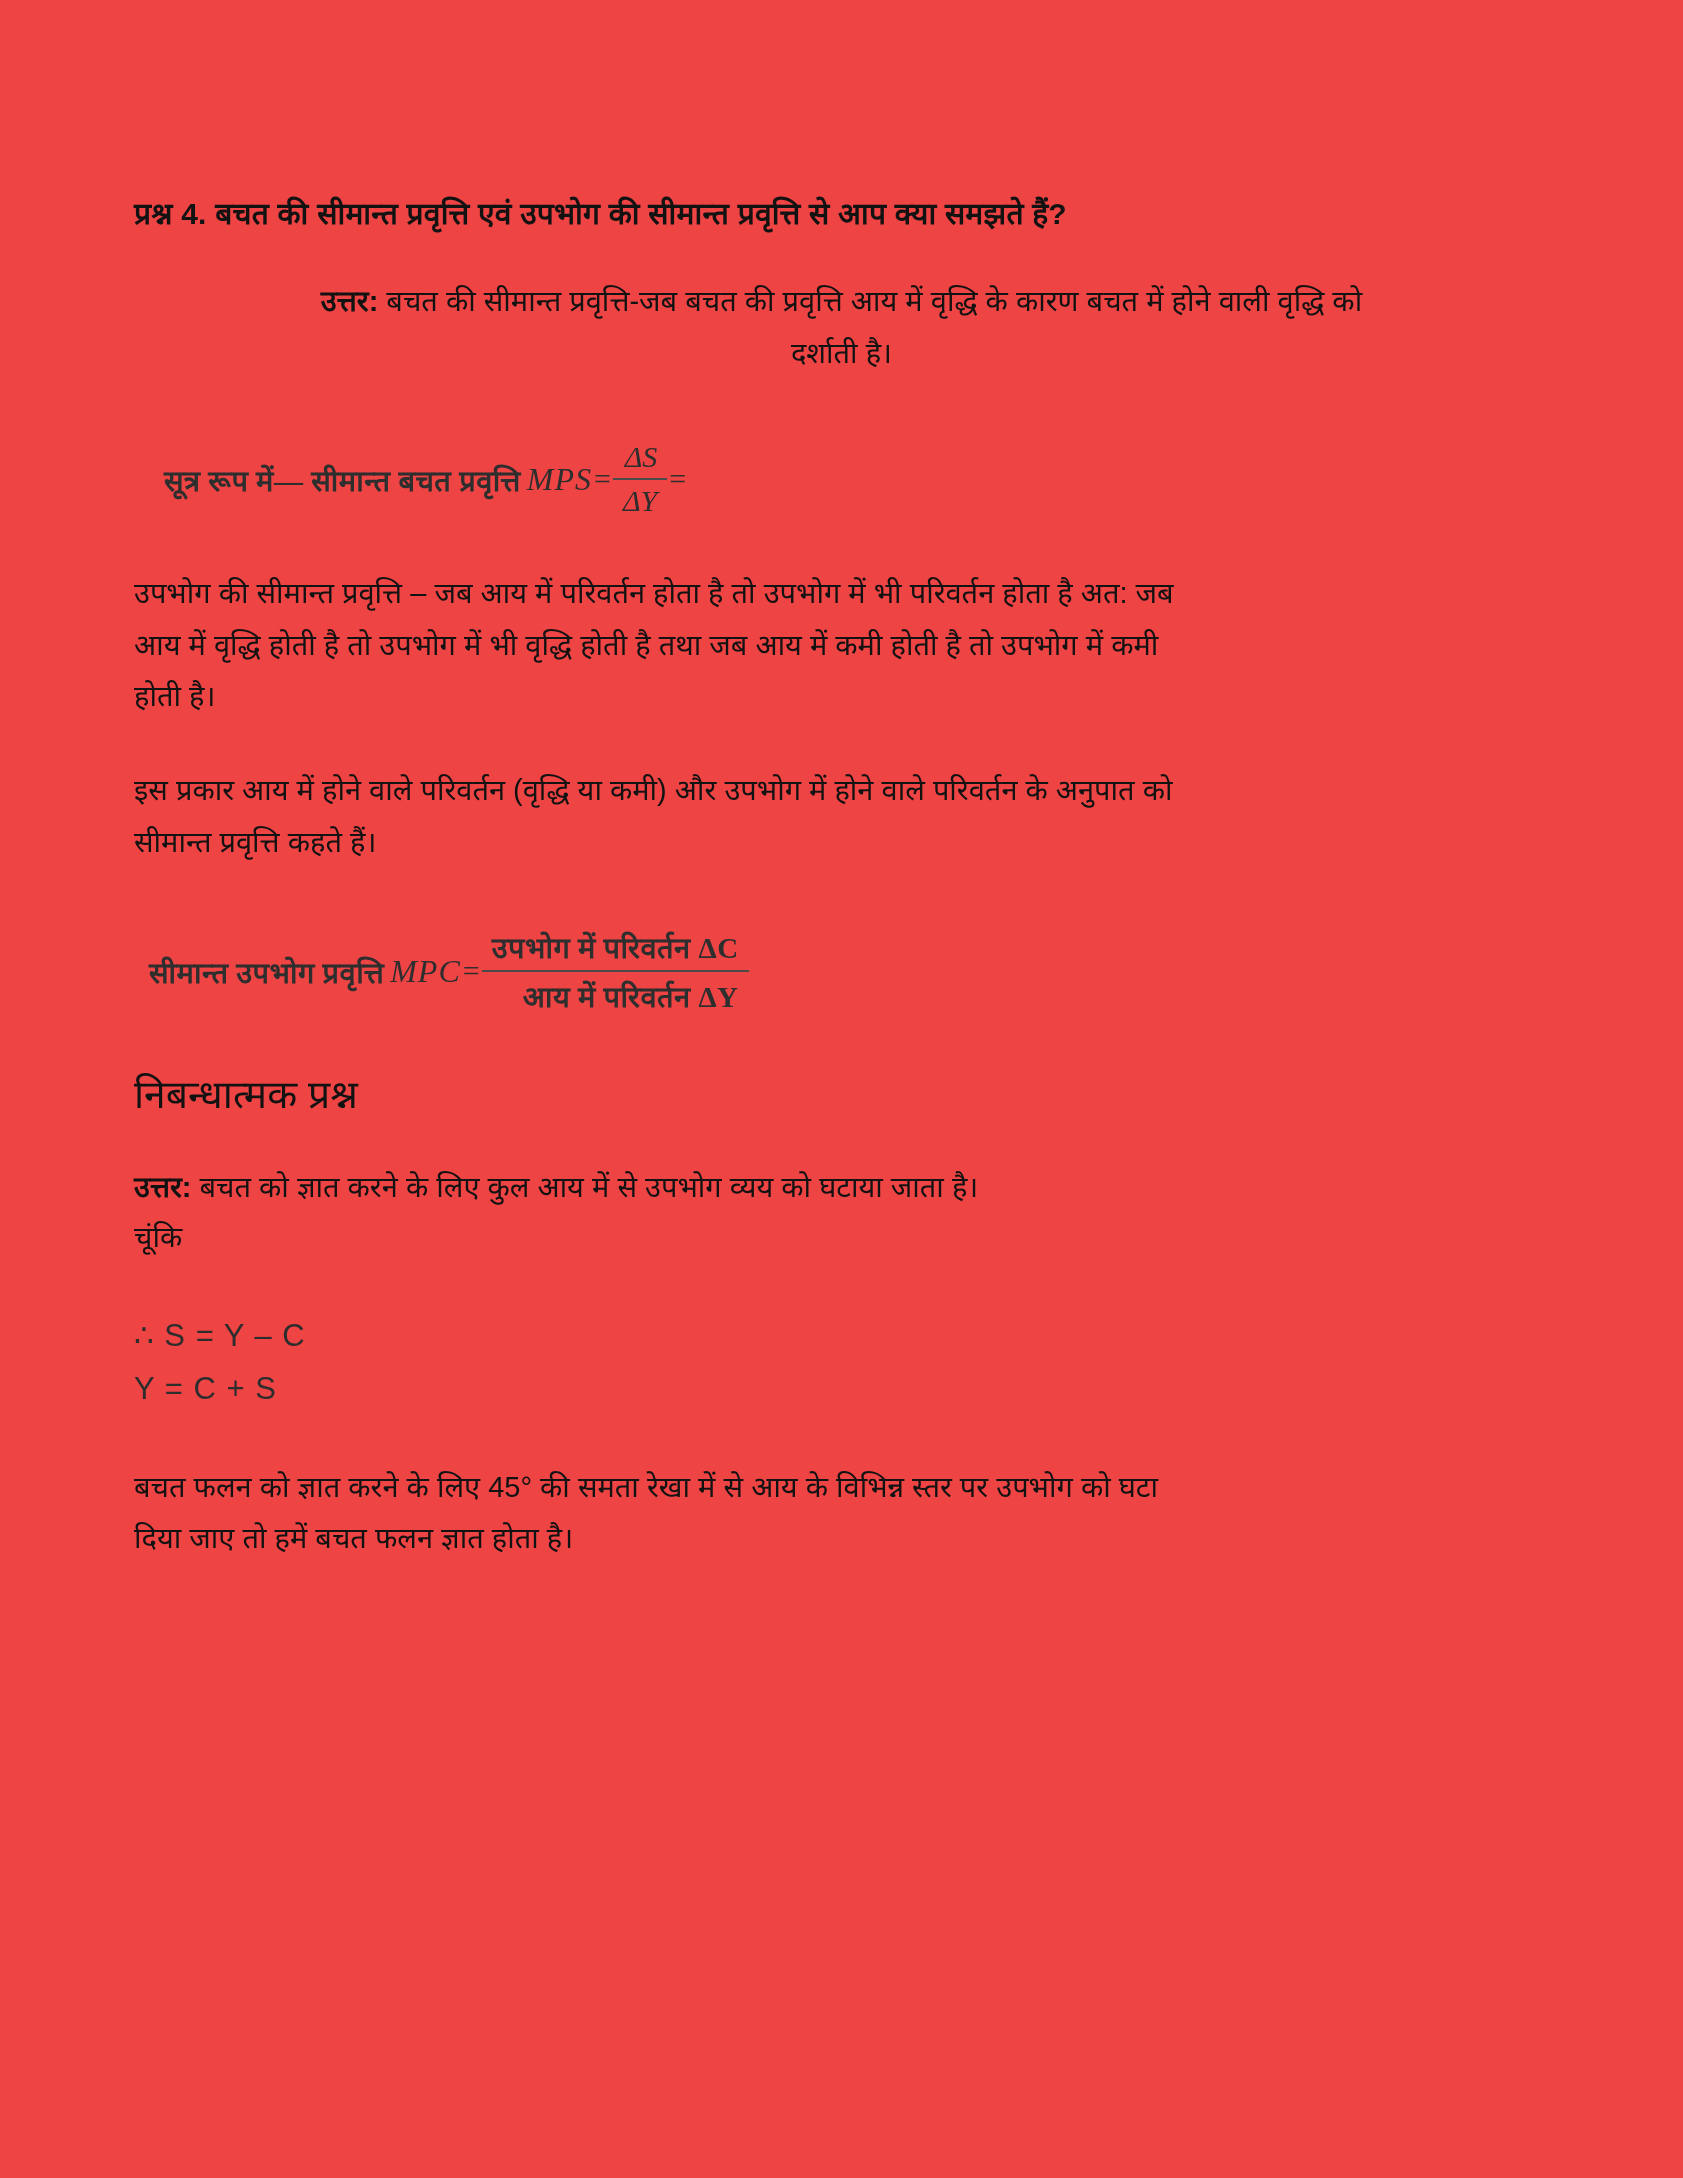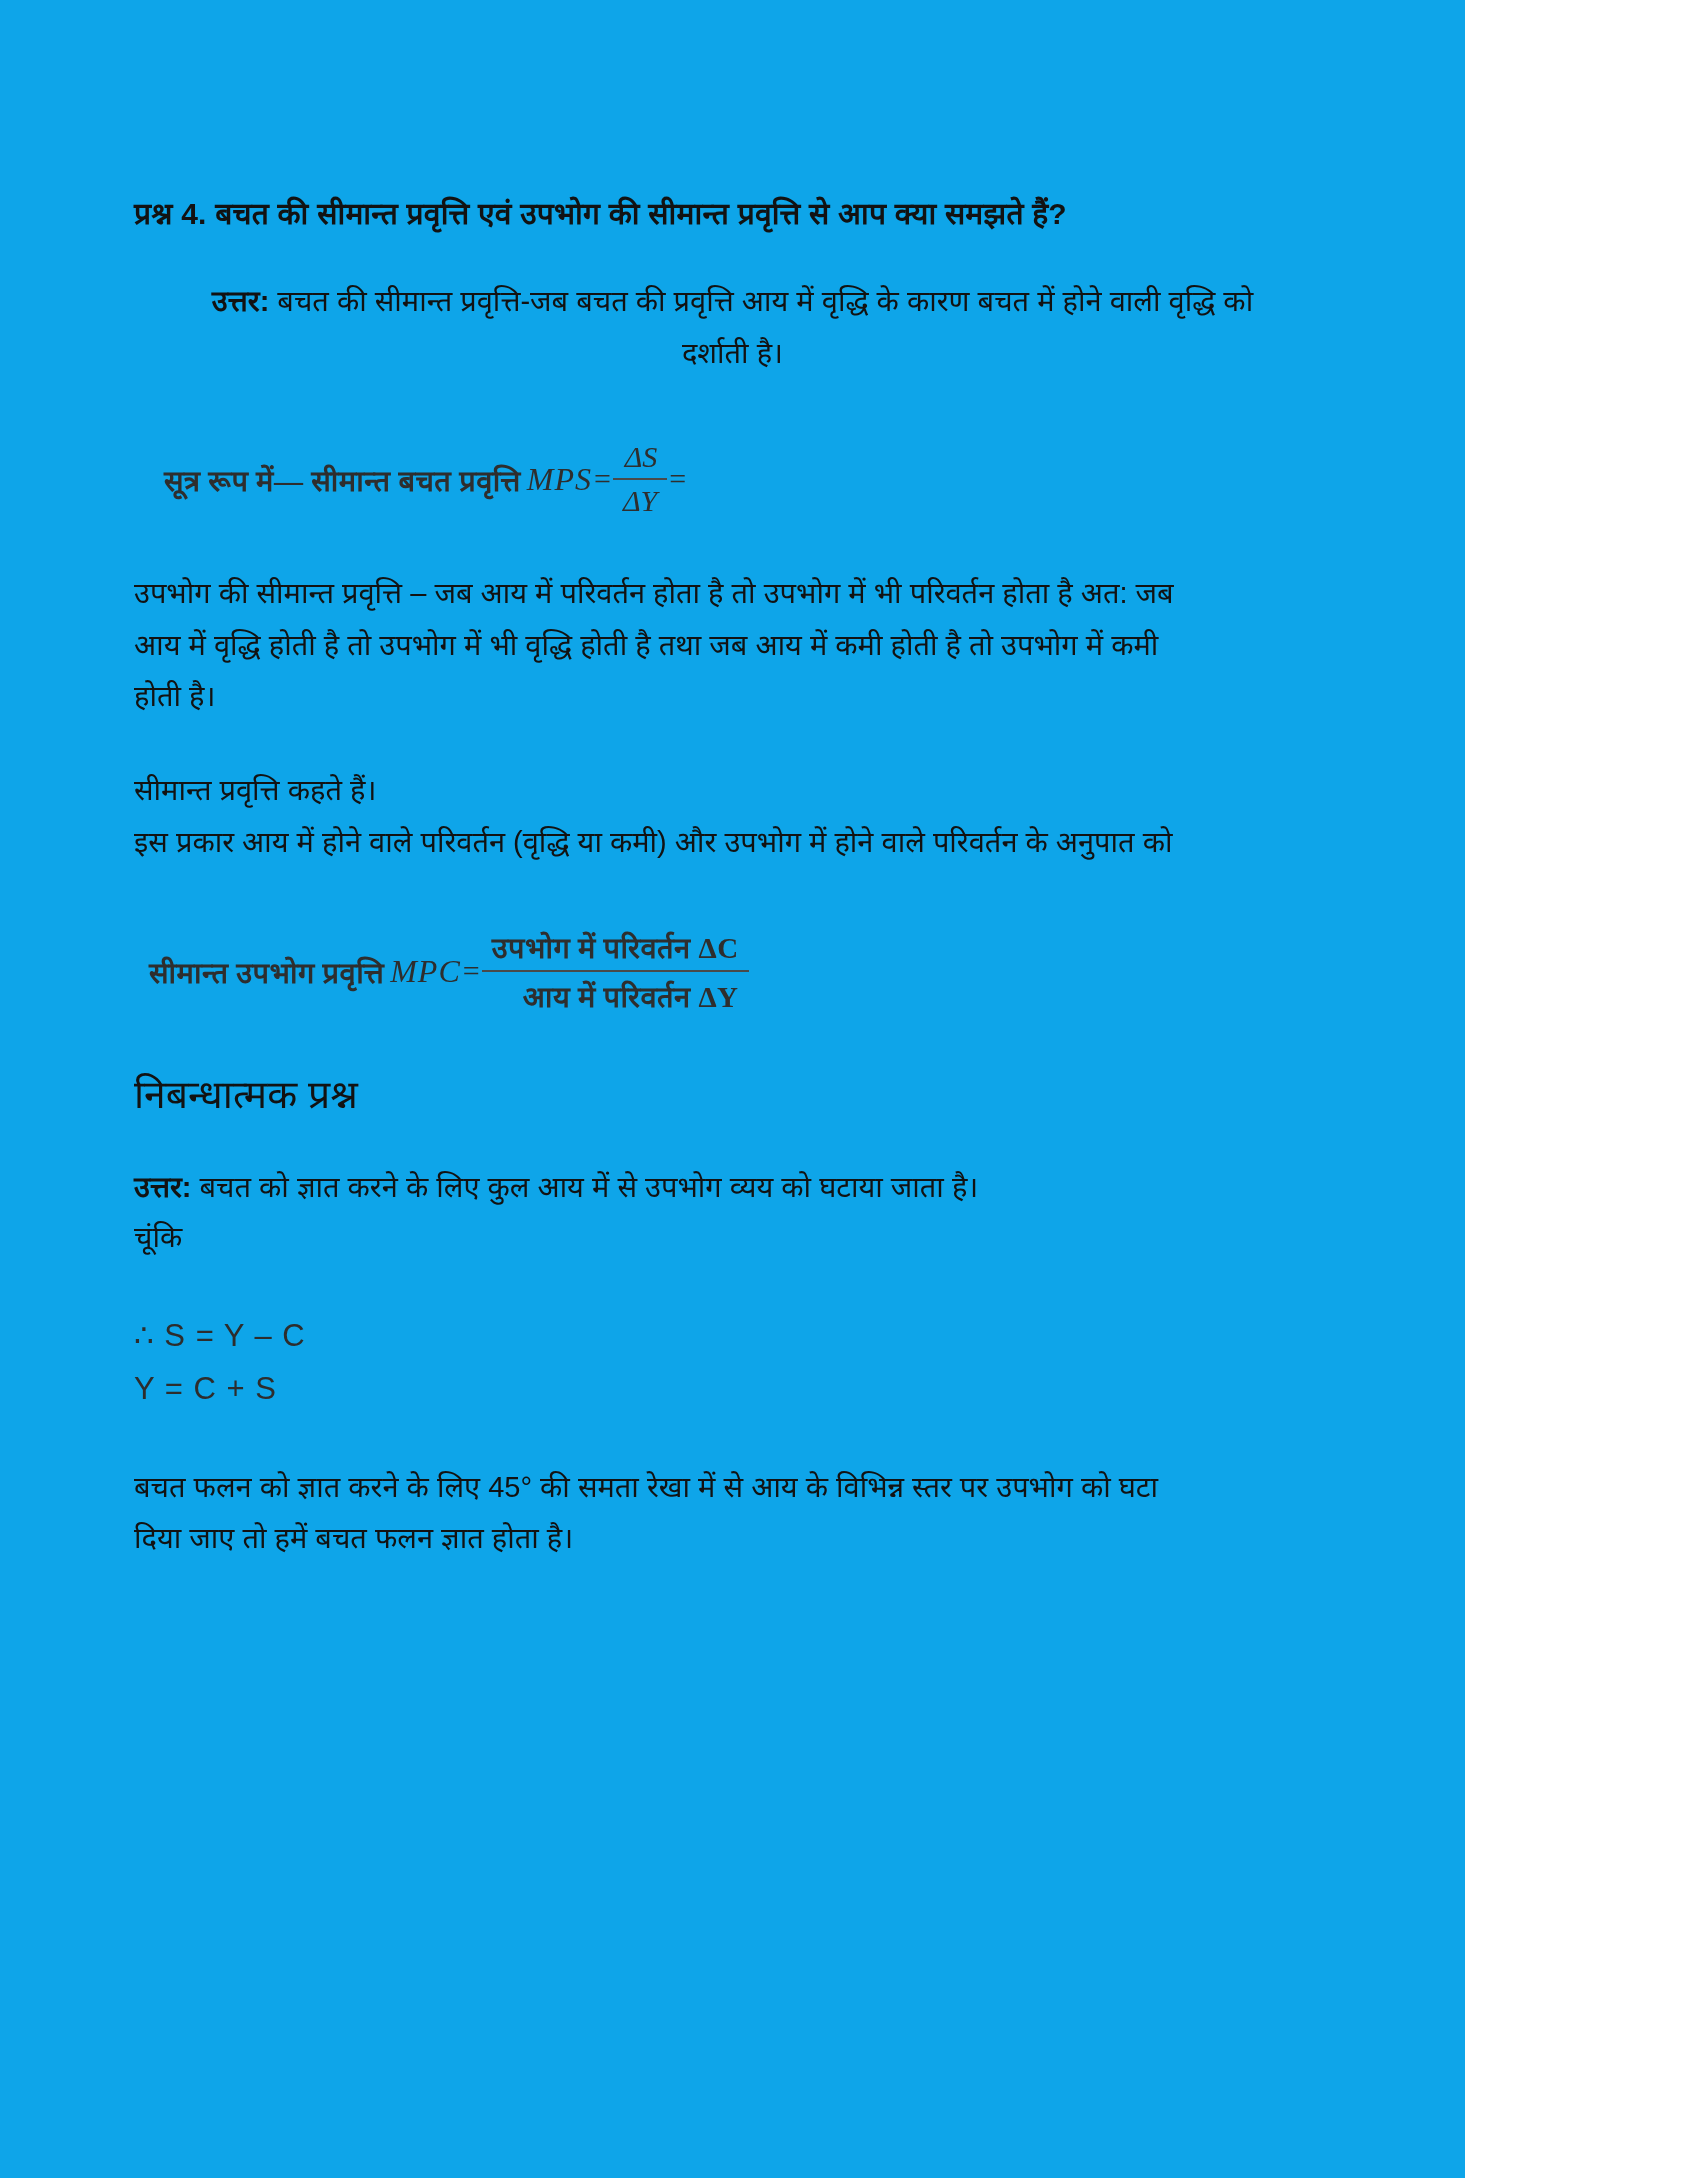--- a/index.html
+++ b/index.html
@@ -6,23 +6,23 @@
   html, body { background: #ffffff; }
   body {
     width: 1683px;
     height: 2178px;
     font-family: "Liberation Sans", sans-serif;
     color: #121212;
     position: relative;
     overflow: hidden;
   }
   .page {
-    width: 1465px;
+    width: 1683px;
     height: 2178px;
-    background: #0ea5e9;
+    background: #ef4444;
     padding: 191px 134px 12px 134px;
   }
   
   .q-heading {
     font-size: 30px;
     font-weight: bold;
     line-height: 1.5;
     letter-spacing: 0.2px;
   }
   .section-heading {
@@ -113,22 +113,22 @@
     <span class="eq">=</span>
   </div>
 
   <div class="para consumption">
     <span class="line">उपभोग की सीमान्त प्रवृत्ति – जब आय में परिवर्तन होता है तो उपभोग में भी परिवर्तन होता है अत: जब</span>
     <span class="line">आय में वृद्धि होती है तो उपभोग में भी वृद्धि होती है तथा जब आय में कमी होती है तो उपभोग में कमी</span>
     <span class="line">होती है।</span>
   </div>
 
   <div class="para ratio">
+    <span class="line">इस प्रकार आय में होने वाले परिवर्तन (वृद्धि या कमी) और उपभोग में होने वाले परिवर्तन के अनुपात को</span>
     <span class="line">सीमान्त प्रवृत्ति कहते हैं।</span>
-    <span class="line">इस प्रकार आय में होने वाले परिवर्तन (वृद्धि या कमी) और उपभोग में होने वाले परिवर्तन के अनुपात को</span>
   </div>
 
   <div class="formula mpc">
     <span class="dev">सीमान्त उपभोग प्रवृत्ति</span>
     <span class="sym">MPC</span>
     <span class="eq">=</span>
     <span class="frac">
       <span class="num dev">उपभोग में परिवर्तन ΔC</span>
       <span class="den dev">आय में परिवर्तन  ΔY</span>
     </span>

